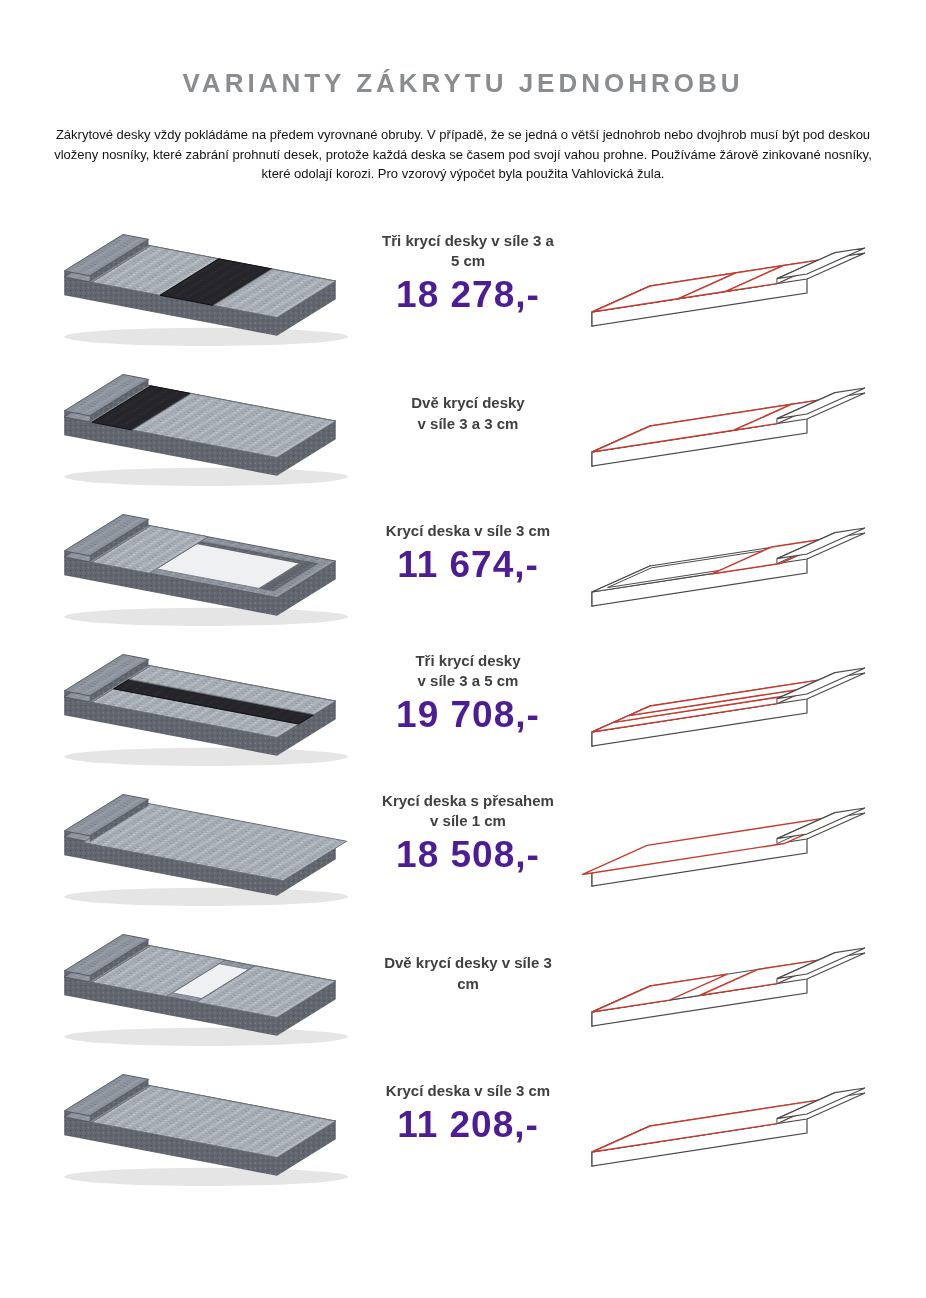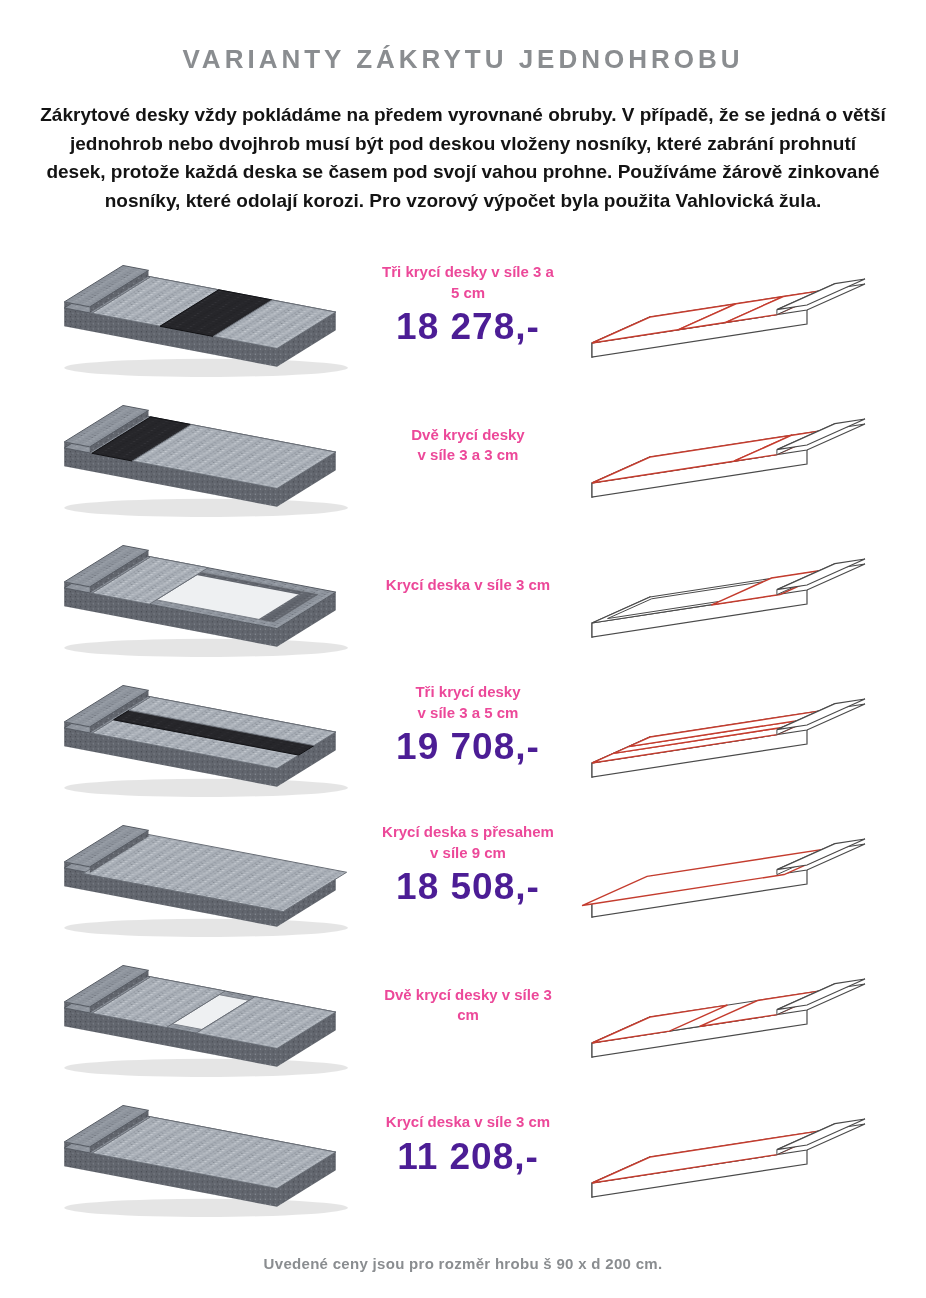--- a/index.html
+++ b/index.html
@@ -1,40 +1,39 @@
 <!DOCTYPE html>
 <html><head>
 <meta charset="utf-8">
 <style>
   html,body{margin:0;padding:0;background:#ffffff;}
   .page{
     width:926px;height:1298px;margin:0 auto;background:#ffffff;overflow:hidden;
     font-family:"Liberation Sans","DejaVu Sans",sans-serif;color:#111;
-    box-sizing:border-box;padding-top:44px;
+    box-sizing:border-box;padding-top:68px;
   }
   .title{
     text-align:center;font-size:26px;font-weight:bold;letter-spacing:4px;
     color:#8a8d90;margin:0 0 26px 0;
   }
   .intro{
-    width:848px;margin:0 auto;text-align:center;font-size:19px;line-height:1.5;
+    width:848px;margin:0 auto;text-align:center;font-size:13px;line-height:1.5;
     color:#131313;
-    font-weight:bold;
   }
   .rows{margin-top:14px;}
   .row{
     display:grid;grid-template-columns:330px 1fr 320px;align-items:center;
     height:140px;padding:0 36px;column-gap:10px;
   }
   .photo,.diagram{display:flex;align-items:center;justify-content:center;}
   .photo svg{width:330px;height:152px;display:block;}
   .diagram svg{width:310px;height:140px;display:block;}
   .caption{text-align:center;}
   .label{
-    font-size:15px;font-weight:bold;color:#ec4899;line-height:1.35;
+    font-size:15px;font-weight:bold;color:#404040;line-height:1.35;
     white-space:pre-line;
   }
   .price{
     font-size:37px;font-weight:bold;color:#4c1d95;letter-spacing:1px;margin-top:3px;
   }
   .footer{
     text-align:center;font-size:15px;font-weight:bold;color:#8a8d90;
     margin-top:46px;letter-spacing:.3px;
   }
 </style>
@@ -172,20 +171,21 @@
             <rect x="13" y="0" width="27" height="100" style="fill:url(#gLight) #a9afb7" stroke="#6a6f77" stroke-width="1" vector-effect="non-scaling-stroke"></rect>
           </g>
           <polygon points="50.2,76.8 108.2,40.8 108.2,46.8 50.2,82.8" style="fill:url(#gDark) #62666e"></polygon>
           <g transform="matrix(2.1 0.4 0.58 -0.36 25 72)">
             <rect x="0" y="0" width="12" height="100" style="fill:url(#gMid) #8f959e" stroke="#565b63" stroke-width="1" vector-effect="non-scaling-stroke"></rect>
           </g>
         </svg>
       </div>
       <div class="caption">
         <div class="label">Krycí deska v síle 3 cm</div>
+        <div class="price">11 674,-</div>
       </div>
       <div class="diagram">
         <svg viewBox="0 0 300 140">
           <polygon points="12,108 70,82 70,96 12,122" fill="#fff" stroke="#4a4a4a" stroke-width="1.2"></polygon>
           <polygon points="12,108 196.9,79.6 196.9,74.6 227,70 227,89 12,122" fill="#fff" stroke="#4a4a4a" stroke-width="1.2"></polygon>
           <g transform="matrix(2.15 -0.33 0.58 -0.26 12 108)">
             <rect x="0" y="0" width="100" height="100" fill="#fff" stroke="#4a4a4a" stroke-width="1.2" vector-effect="non-scaling-stroke"></rect>
             <rect x="4" y="12" width="80" height="76" fill="#fff" stroke="#4a4a4a" stroke-width="1" vector-effect="non-scaling-stroke"></rect>
             <rect x="56" y="-2" width="32" height="104" fill="#fff" stroke="#c43c2e" stroke-width="1.4" vector-effect="non-scaling-stroke"></rect>
           </g>
@@ -249,21 +249,21 @@
             <rect x="10" y="-4" width="94" height="108" style="fill:url(#gLight) #a9afb7" stroke="#6a6f77" stroke-width="1" vector-effect="non-scaling-stroke"></rect>
           </g>
           <polygon points="50.2,76.8 108.2,40.8 108.2,46.8 50.2,82.8" style="fill:url(#gDark) #62666e"></polygon>
           <g transform="matrix(2.1 0.4 0.58 -0.36 25 72)">
             <rect x="0" y="0" width="12" height="100" style="fill:url(#gMid) #8f959e" stroke="#565b63" stroke-width="1" vector-effect="non-scaling-stroke"></rect>
           </g>
         </svg>
       </div>
       <div class="caption">
         <div class="label">Krycí deska s přesahem
-v síle 9 cm</div>
+v síle 1 cm</div>
         <div class="price">18 508,-</div>
       </div>
       <div class="diagram">
         <svg viewBox="0 0 300 140">
           <polygon points="12,108 70,82 70,96 12,122" fill="#fff" stroke="#4a4a4a" stroke-width="1.2"></polygon>
           <polygon points="12,108 196.9,79.6 196.9,74.6 227,70 227,89 12,122" fill="#fff" stroke="#4a4a4a" stroke-width="1.2"></polygon>
           <g transform="matrix(2.15 -0.33 0.58 -0.26 12 108)">
             <rect x="0" y="0" width="100" height="100" fill="#fff" stroke="#4a4a4a" stroke-width="1.2" vector-effect="non-scaling-stroke"></rect>
             <rect x="-3" y="-6" width="94" height="112" fill="#fff" stroke="#c43c2e" stroke-width="1.4" vector-effect="non-scaling-stroke"></rect>
           </g>
@@ -344,15 +344,14 @@
           <polygon points="196.9,74.6 254.9,48.6 254.9,53.6 196.9,79.6" fill="#fff" stroke="#4a4a4a" stroke-width="1"></polygon>
           <g transform="matrix(2.15 -0.33 0.58 -0.26 12 103)">
             <rect x="86" y="0" width="14" height="100" fill="#fff" stroke="#4a4a4a" stroke-width="1.2" vector-effect="non-scaling-stroke"></rect>
           </g>
         </svg>
       </div>
     </div>
 
   </div>
 
-  <div class="footer">Uvedené ceny jsou pro rozměr hrobu š 90 x d 200 cm.</div>
 
 </div>
 
 </body></html>

